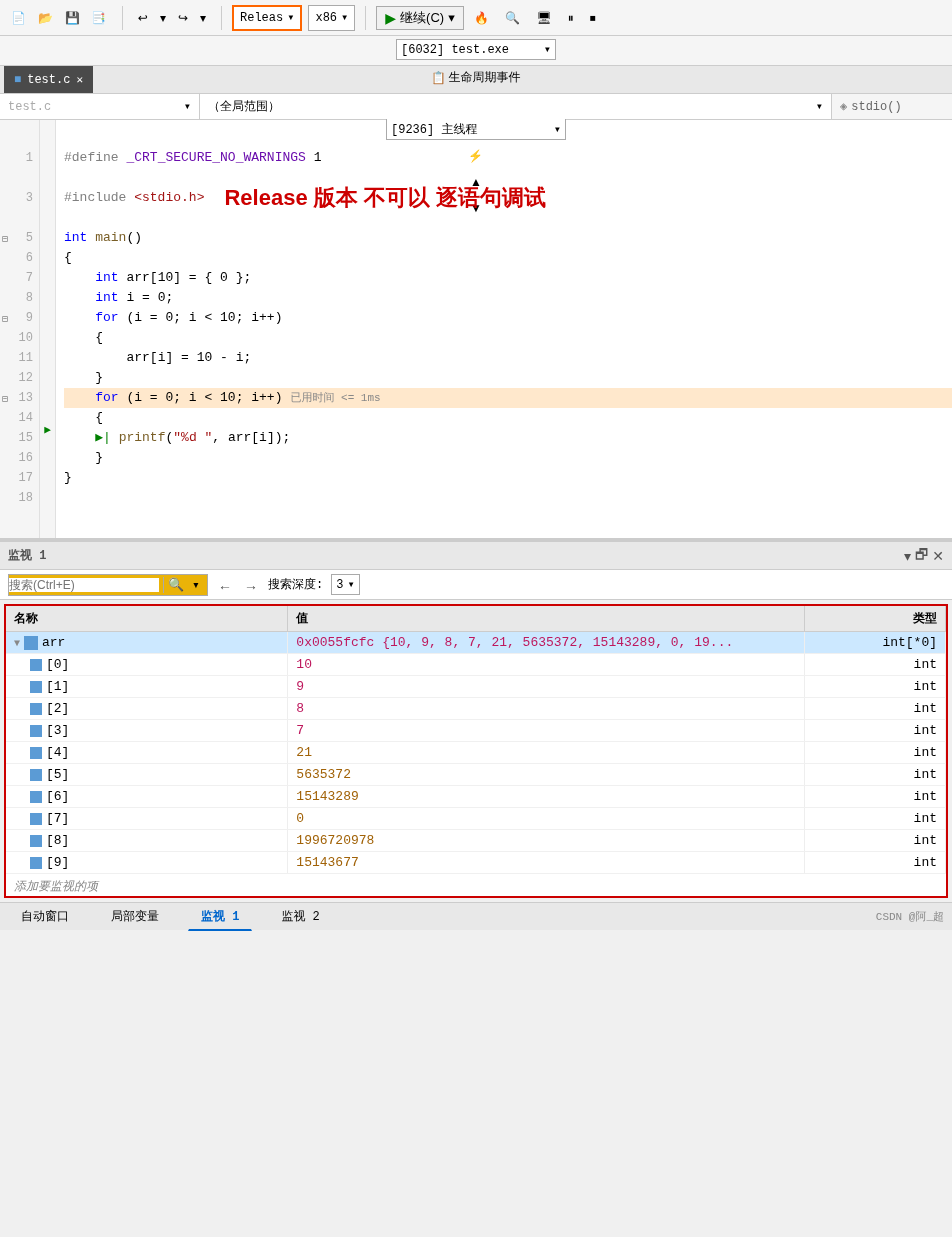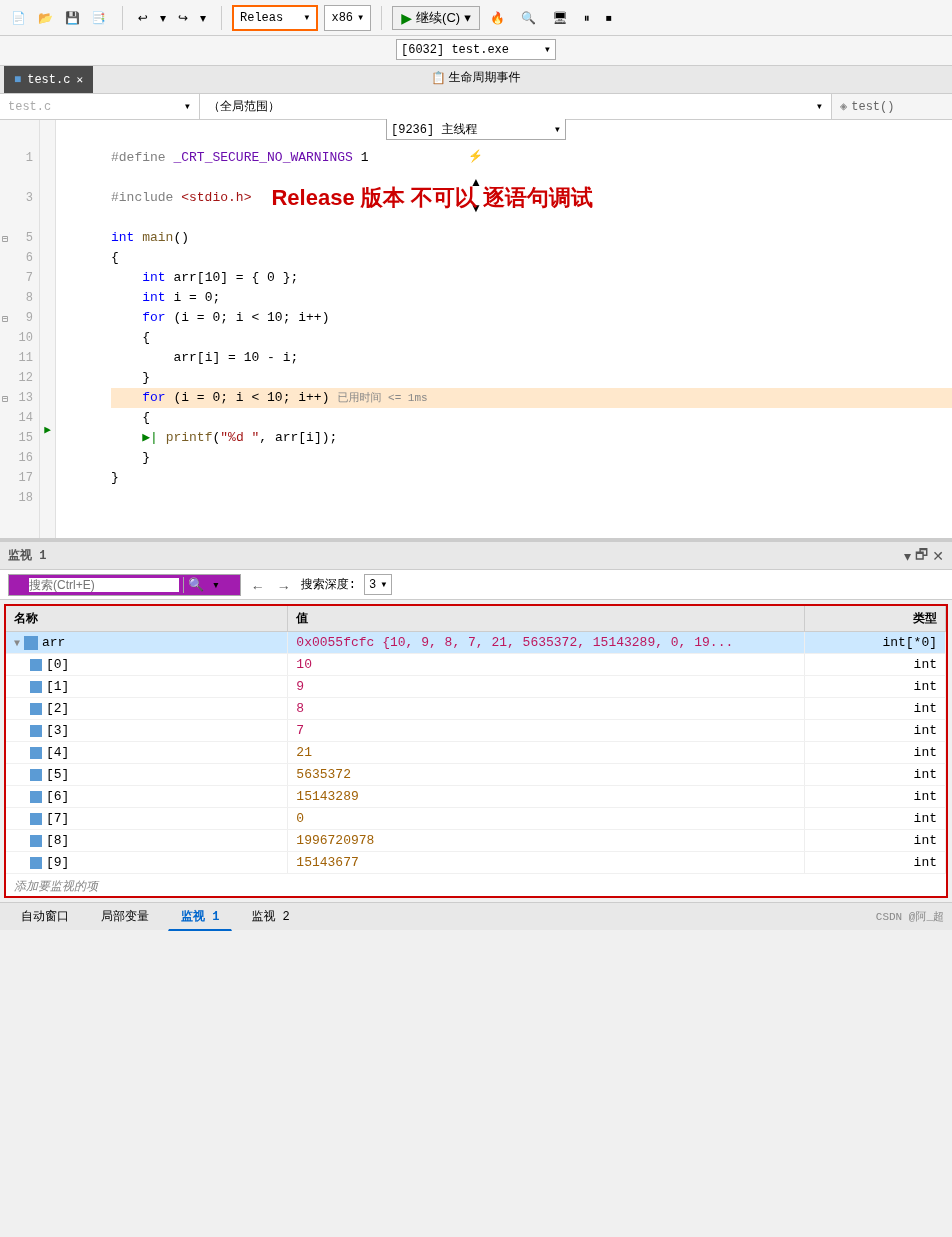--- a/index.html
+++ b/index.html
@@ -36,21 +36,21 @@
     .toolbar-group { display: flex; align-items: center; gap: 2px; }
     .separator { width: 1px; height: 24px; background: #ccc; margin: 0 4px; }
 
     .config-dropdown {
       border: 2px solid #ff6600;
       background: #fff;
       padding: 2px 6px;
       font-size: 12px;
       display: flex;
       align-items: center;
-      gap: 20px;
+      gap: 4px;
       cursor: pointer;
       height: 26px;
     }
     .config-dropdown2 {
       border: 1px solid #aaa;
       background: #fff;
       padding: 2px 6px;
       font-size: 12px;
       display: flex;
       align-items: center;
@@ -206,21 +206,20 @@
       height: 20px;
       line-height: 20px;
       text-align: center;
       font-size: 11px;
       color: #888;
     }
     .code-content {
       flex: 1;
       padding: 8px 0 8px 8px;
       overflow-x: auto;
-      margin-left: 47px;
     }
     .code-line {
       height: 20px;
       line-height: 20px;
       white-space: pre;
       font-size: 13px;
       display: flex;
       align-items: center;
     }
     .code-line.highlighted {
@@ -265,22 +264,22 @@
       padding: 4px 8px;
       display: flex;
       align-items: center;
       gap: 8px;
       height: 30px;
     }
     .search-box {
       display: flex;
       align-items: center;
       border: 1px solid #aaa;
-      background: #a21caf;
-      padding: 2px 20px;
+      background: #eab308;
+      padding: 2px 0;
       min-width: 200px;
       gap: 4px;
     }
     .search-input { border: none; outline: none; font-size: 12px; width: 150px; }
     .search-icon-box { border-left: 1px solid #aaa; padding-left: 4px; cursor: pointer; }
     .depth-label { font-size: 12px; }
     .depth-dropdown {
       border: 1px solid #aaa;
       background: #fff;
       padding: 2px 4px;
@@ -338,21 +337,21 @@
     
     .bottom-tabs {
       background: #e8e8e8;
       border-top: 1px solid #ccc;
       display: flex;
       align-items: center;
       justify-content: space-between;
       height: 28px;
       padding: 0 8px;
     }
-    .bottom-tab-group { display: flex; gap: 6px; }
+    .bottom-tab-group { display: flex; gap: 16px; }
     .bottom-tab {
       padding: 4px 12px;
       font-size: 12px;
       cursor: pointer;
       border: 1px solid transparent;
       background: transparent;
     }
     .bottom-tab.active {
       color: #0066cc;
       border-bottom: 2px solid #0066cc;
@@ -457,21 +456,21 @@
   <div class="code-nav-dropdown">
     <span style="color:#aaa;">test.c</span>
     <span style="margin-left:auto;">▾</span>
   </div>
   <div class="code-nav-scope">
     <span>（全局范围）</span>
     <span style="margin-left:auto;">▾</span>
   </div>
   <div class="code-nav-func">
     <span style="color:#888;">◈</span>
-    <span>test()</span>
+    <span>stdio()</span>
   </div>
 </div>
 
 <div class="code-area">
   <div class="line-numbers">
     <div class="line-num">&nbsp;</div>
     <div class="line-num">1</div>
     <div class="line-num">&nbsp;</div>
     <div class="line-num">3</div>
     <div class="line-num">&nbsp;</div>

